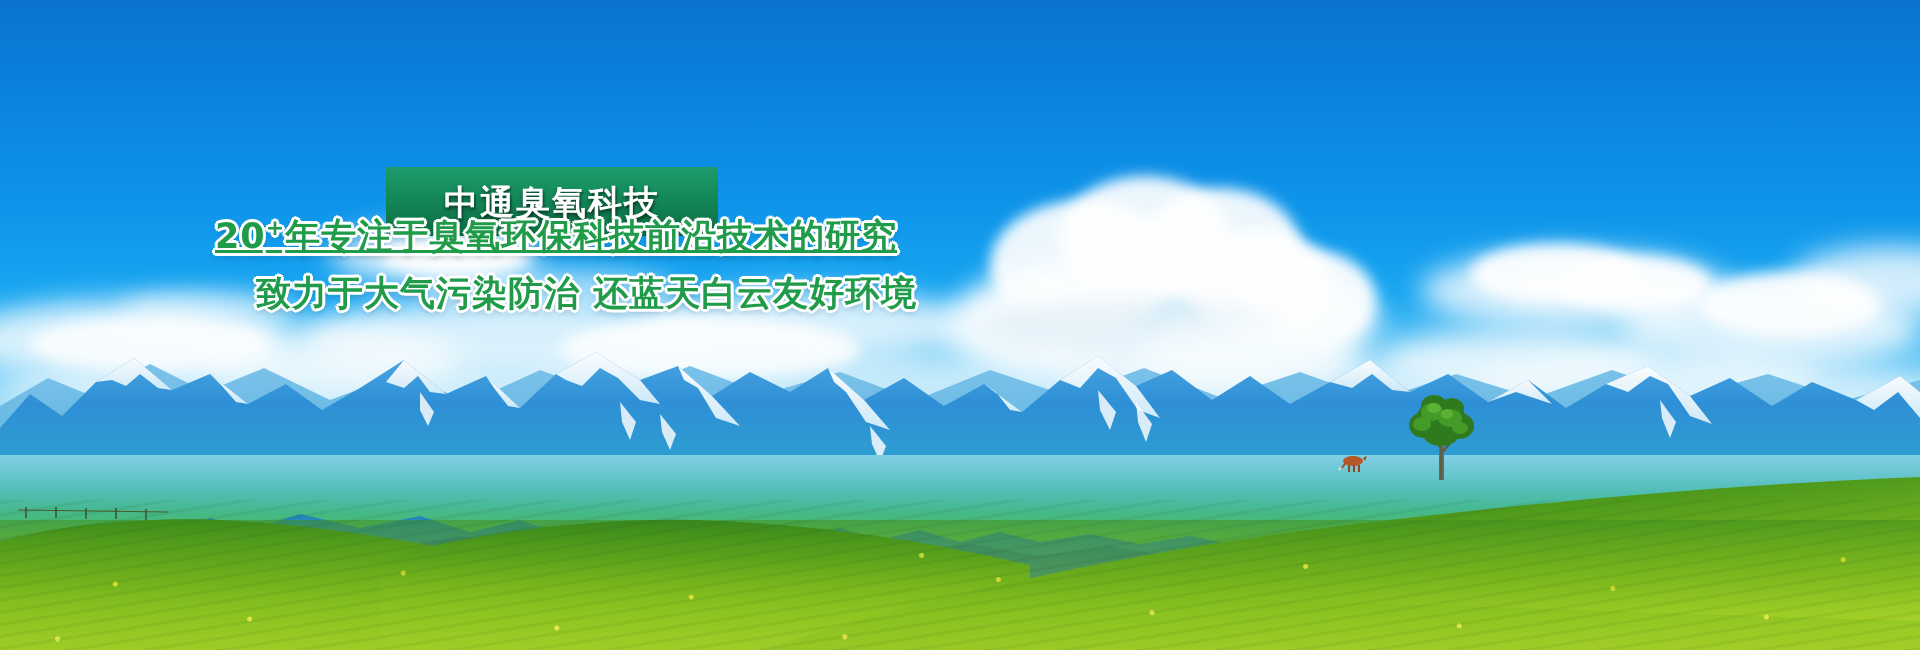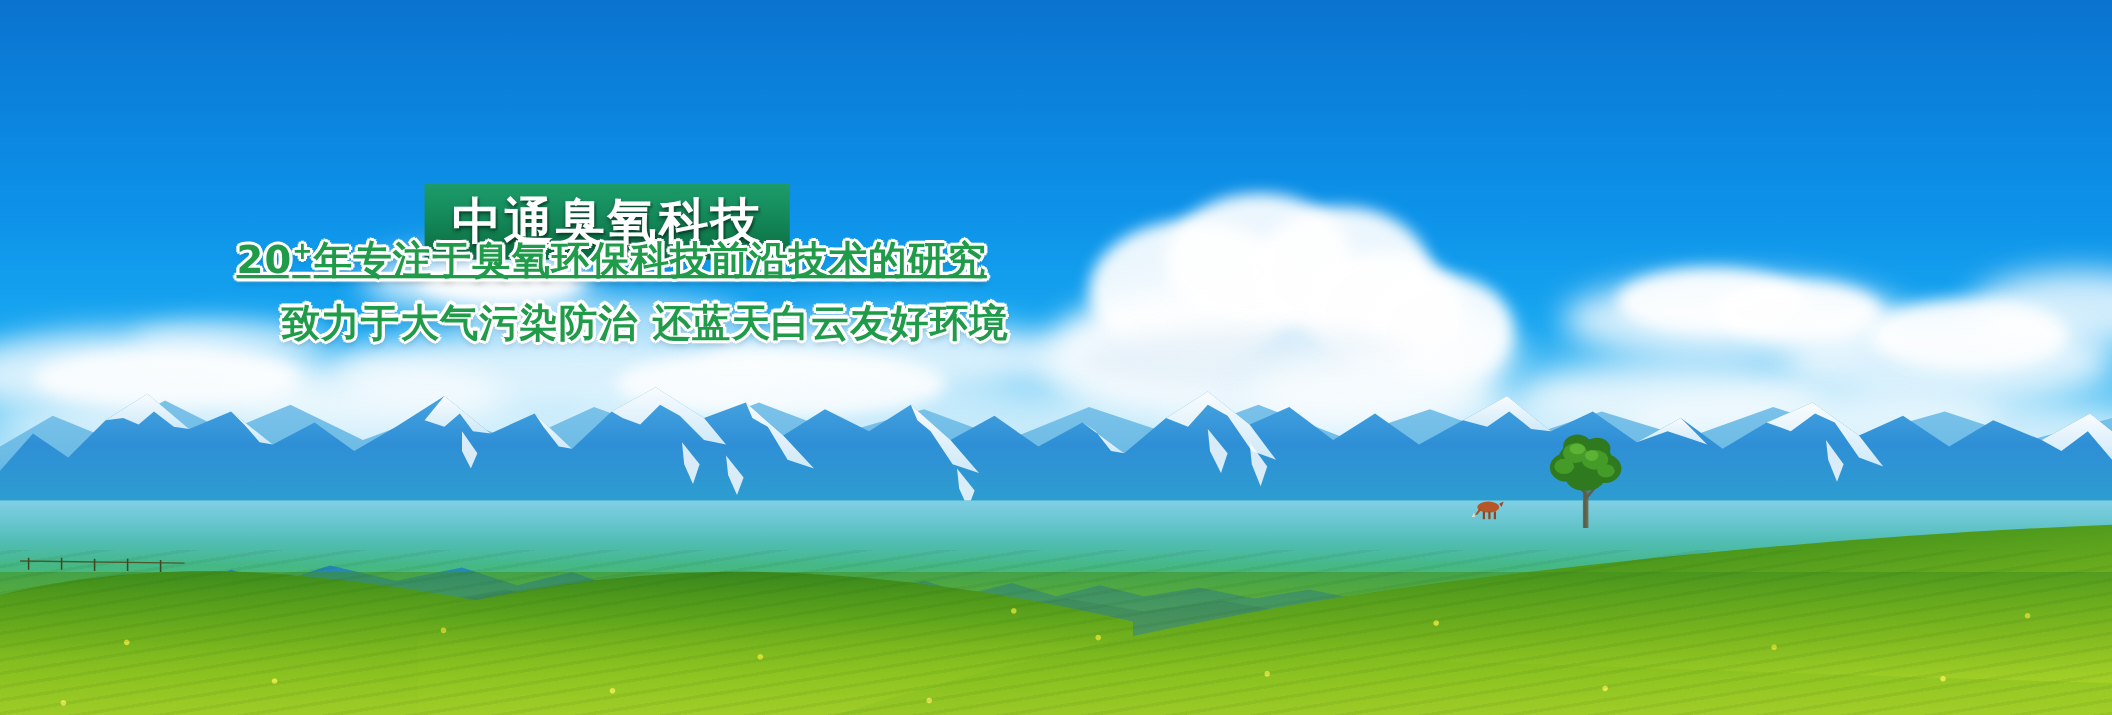--- a/index.html
+++ b/index.html
@@ -95,30 +95,30 @@
   .title-plate{
     position:absolute;
     left:386px;top:167px;width:332px;height:69px;
     background:linear-gradient(to bottom,#1d9b6a 0%,#178f5f 30%,#0f7a4c 72%,#0b6b41 100%);
   }
   .title-plate-inner{
     position:absolute;inset:0;
     display:flex;align-items:center;justify-content:center;
   }
   .title-text{
-    font-size:45px;
+    font-size:34px;
     font-weight:bold;
     color:#ffffff;
     letter-spacing:2px;
     line-height:1;
     text-shadow:
       0 3px 4px rgba(0,0,0,.45),
       2px 2px 0 rgba(0,0,0,.18);
     white-space:nowrap;
-    font-family:Liberation Serif, serif;
+    font-family:Liberation Sans, sans-serif;
   }
 
   .subtitle{
     position:absolute;
     left:215px;
     width:760px;
     color:#1f9b4a;
     font-weight:bold;
     font-size:35px;
     letter-spacing:1px;

